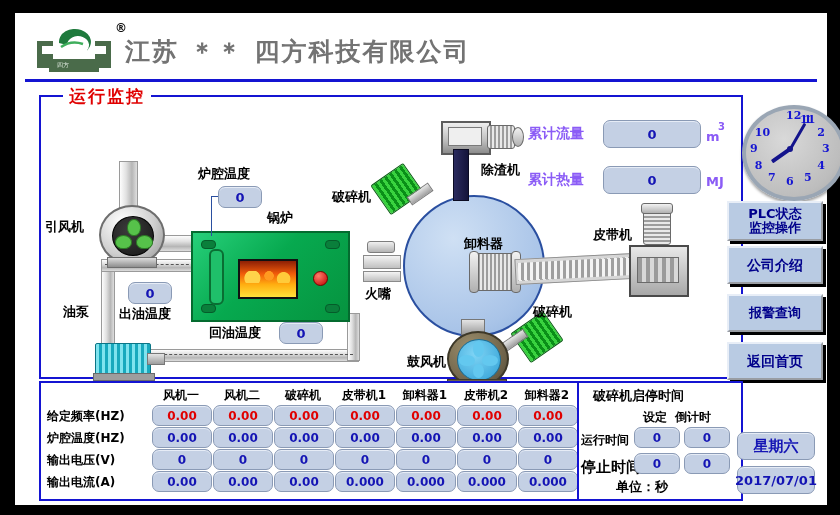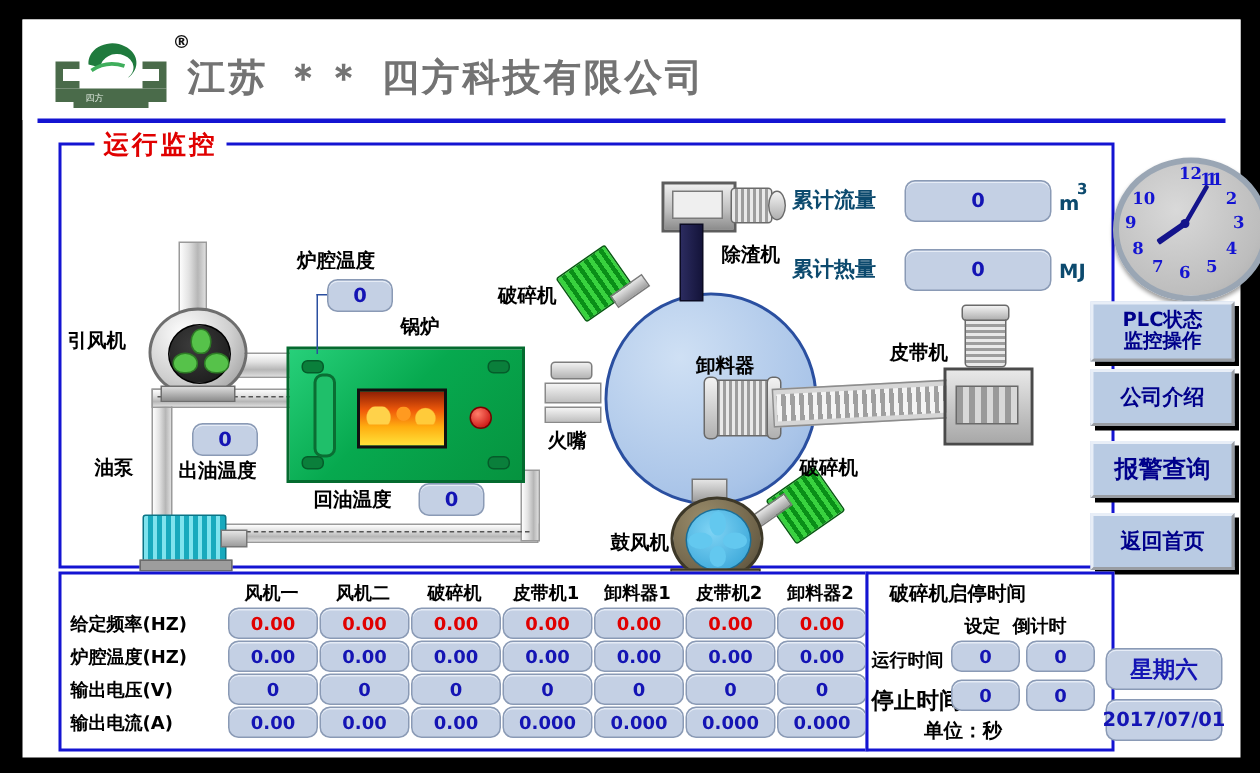--- a/index.html
+++ b/index.html
@@ -25,21 +25,21 @@
   
   #mon{position:absolute;left:24px;top:82px;width:700px;height:280px;
        border:2px solid #1414d2;background:#fff;}
   #mon-legend{position:absolute;left:48px;top:72px;background:#fff;padding:0 6px;
               color:#e00000;font-size:17px;font-weight:bold;letter-spacing:2px;
               font-family:"DejaVu Serif","Liberation Serif",serif;z-index:6;}
 
   
   .lbl{position:absolute;font-weight:bold;white-space:nowrap;color:#000;
        font-family:"DejaVu Sans","Liberation Sans",sans-serif;}
-  .lbl.blue{color:#0c4a6e;}
+  .lbl.blue{color:#8b5cf6;}
 
   
   .vbox{position:absolute;background:#c4d0e4;border:1px solid #8a9ab5;
         border-radius:7px;display:flex;align-items:center;justify-content:center;
         font-weight:bold;color:#1414b4;box-shadow:inset 0 1px 0 #e6ecf6;
         font-family:"DejaVu Sans","Liberation Sans",sans-serif;}
   .vbox.red{color:#e00000;}
 
   
   .eq{position:absolute;}
@@ -278,21 +278,21 @@
         <div style="position: absolute; left: 45px; top: 41px; width: 6px; height: 6px; border-radius: 50%; background: rgb(20, 20, 140);"></div>
       </div>
 
   <div class="btn" style="left:712px;top:188px;width:92px;height:36px;font-size:13px;flex-direction:column;">
     <span>PLC状态</span>
     <span>监控操作</span>
   </div>
   <div class="btn" style="left:712px;top:233px;width:92px;height:34px;font-size:14px;">
     <span>公司介绍</span>
   </div>
-  <div class="btn" style="left:712px;top:281px;width:92px;height:34px;font-size:16px;">
+  <div class="btn" style="left:712px;top:281px;width:92px;height:34px;font-size:13px;">
     <span>报警查询</span>
   </div>
   <div class="btn" style="left:712px;top:329px;width:92px;height:34px;font-size:14px;">
     <span>返回首页</span>
   </div>
 
   <div id="dataPanel"></div>
   <div id="tableCells">
         <div class="colhdr" style="left: 137px; top: 374px; width: 58px;">风机一</div>
         <div class="colhdr" style="left: 198px; top: 374px; width: 58px;">风机二</div>

